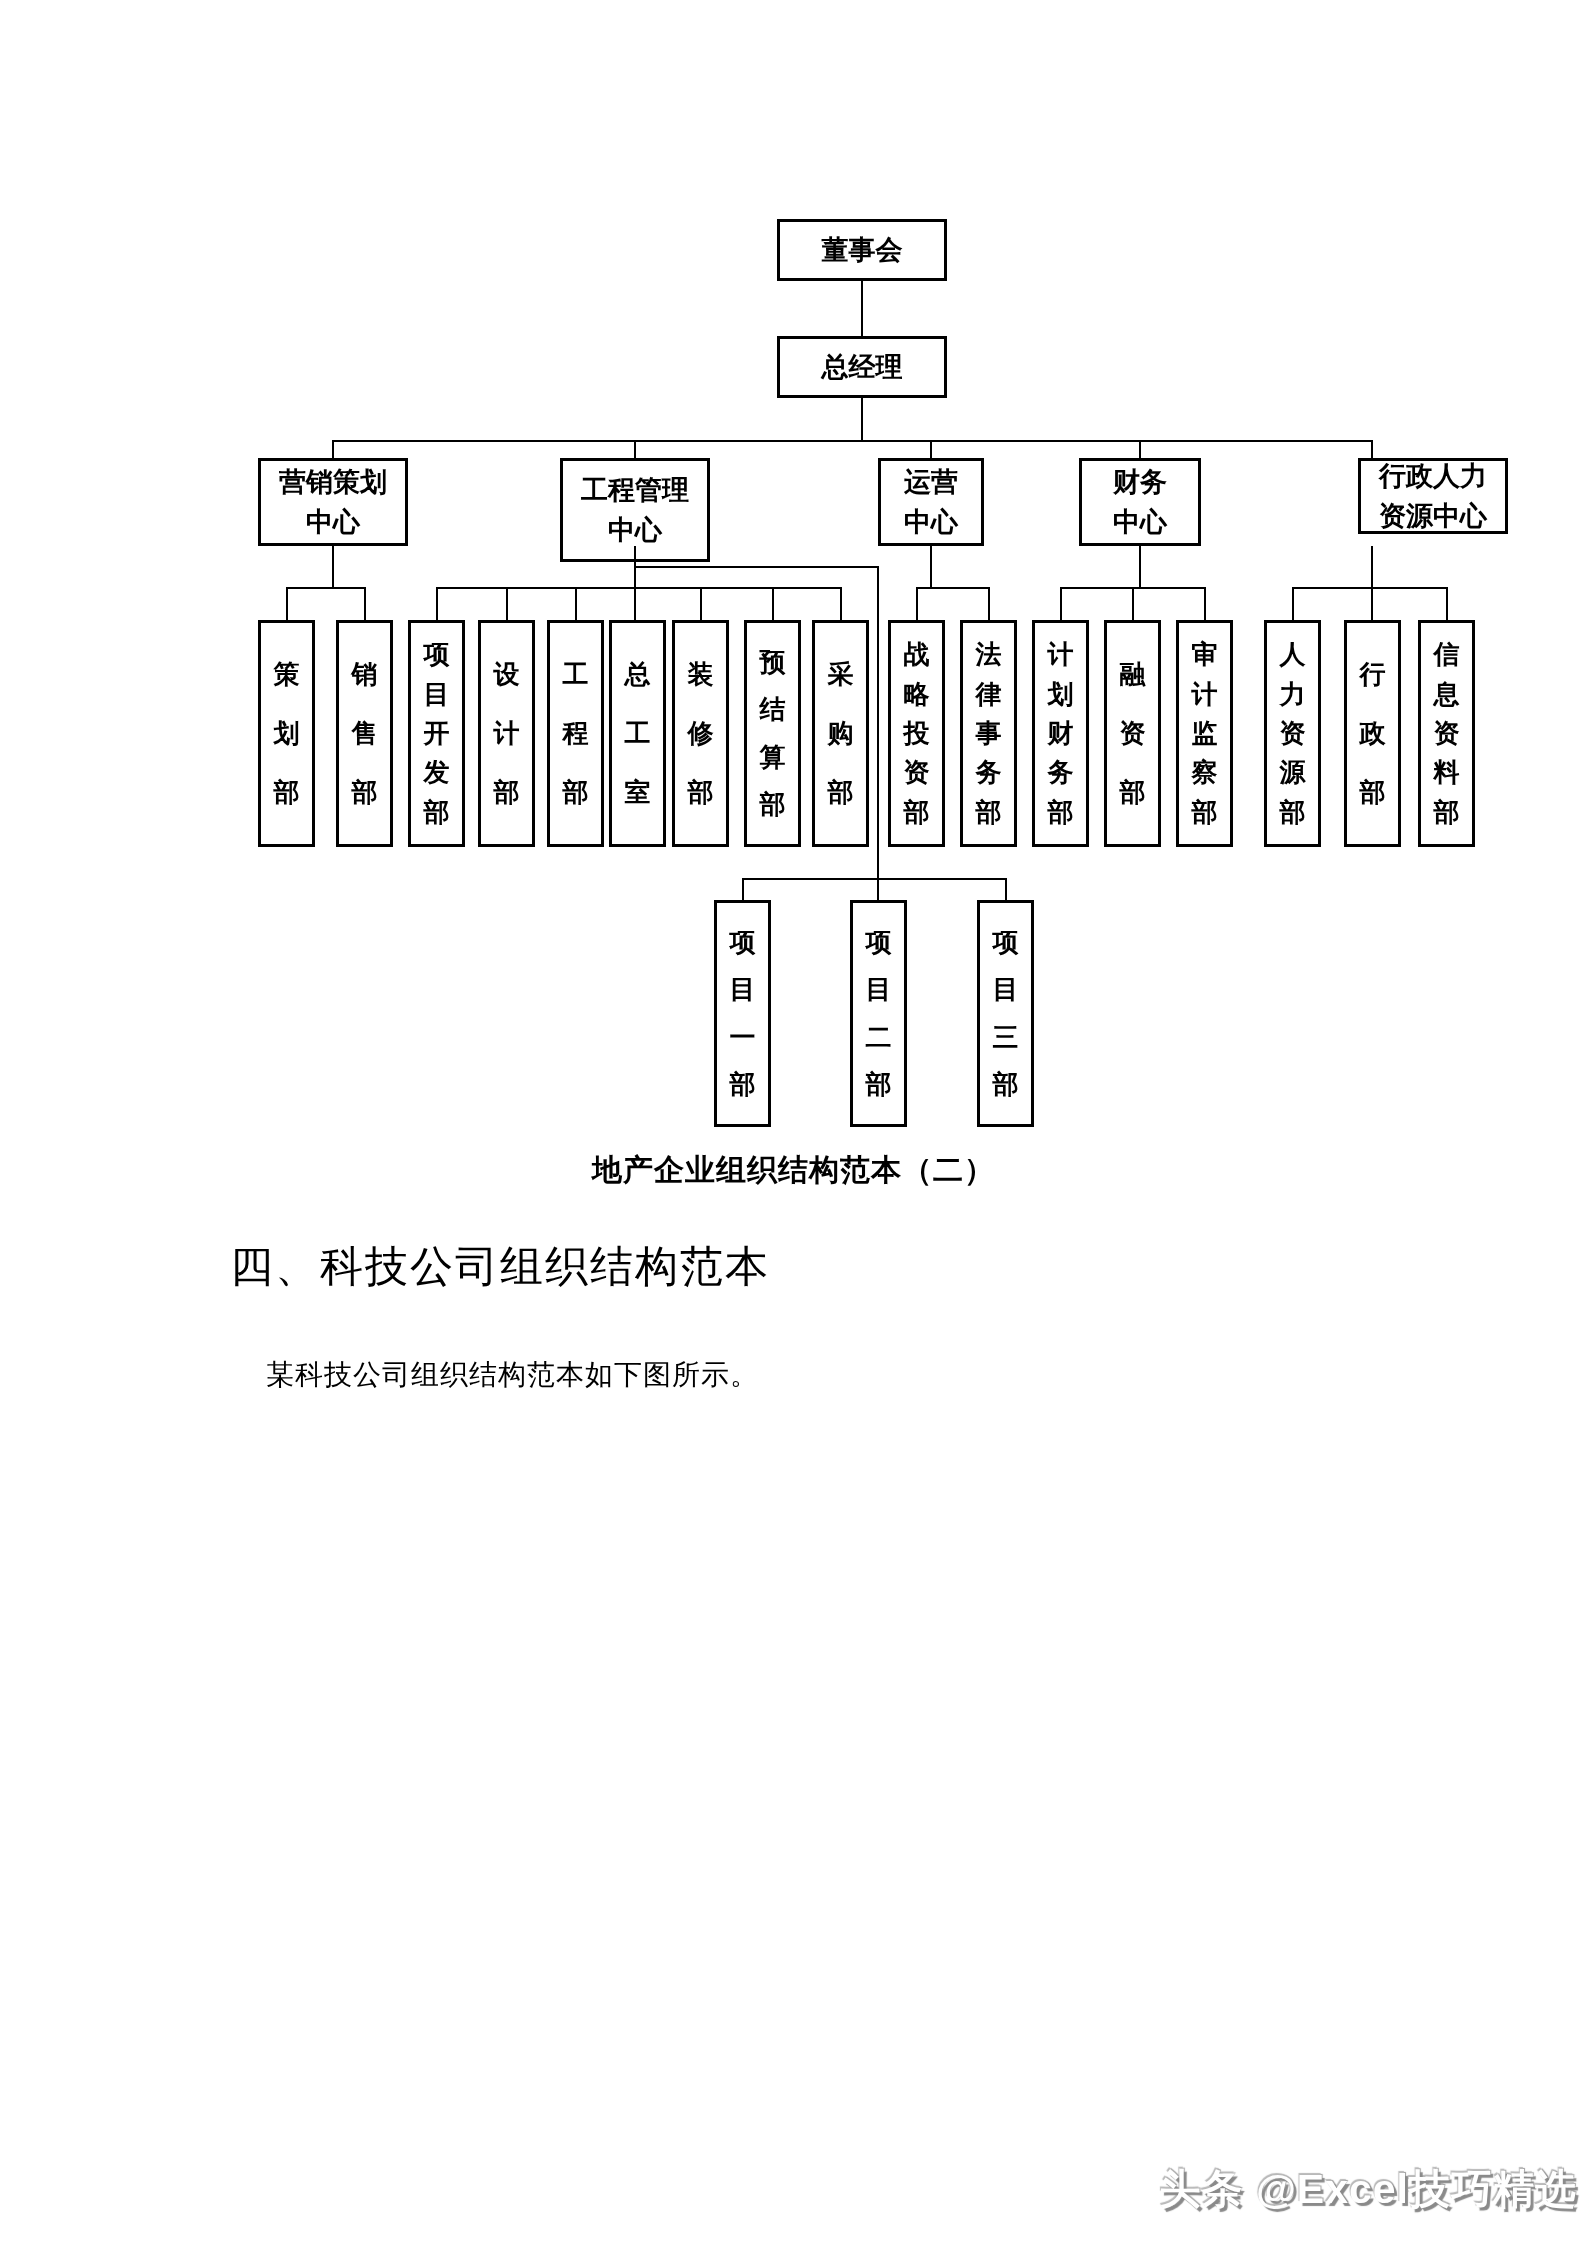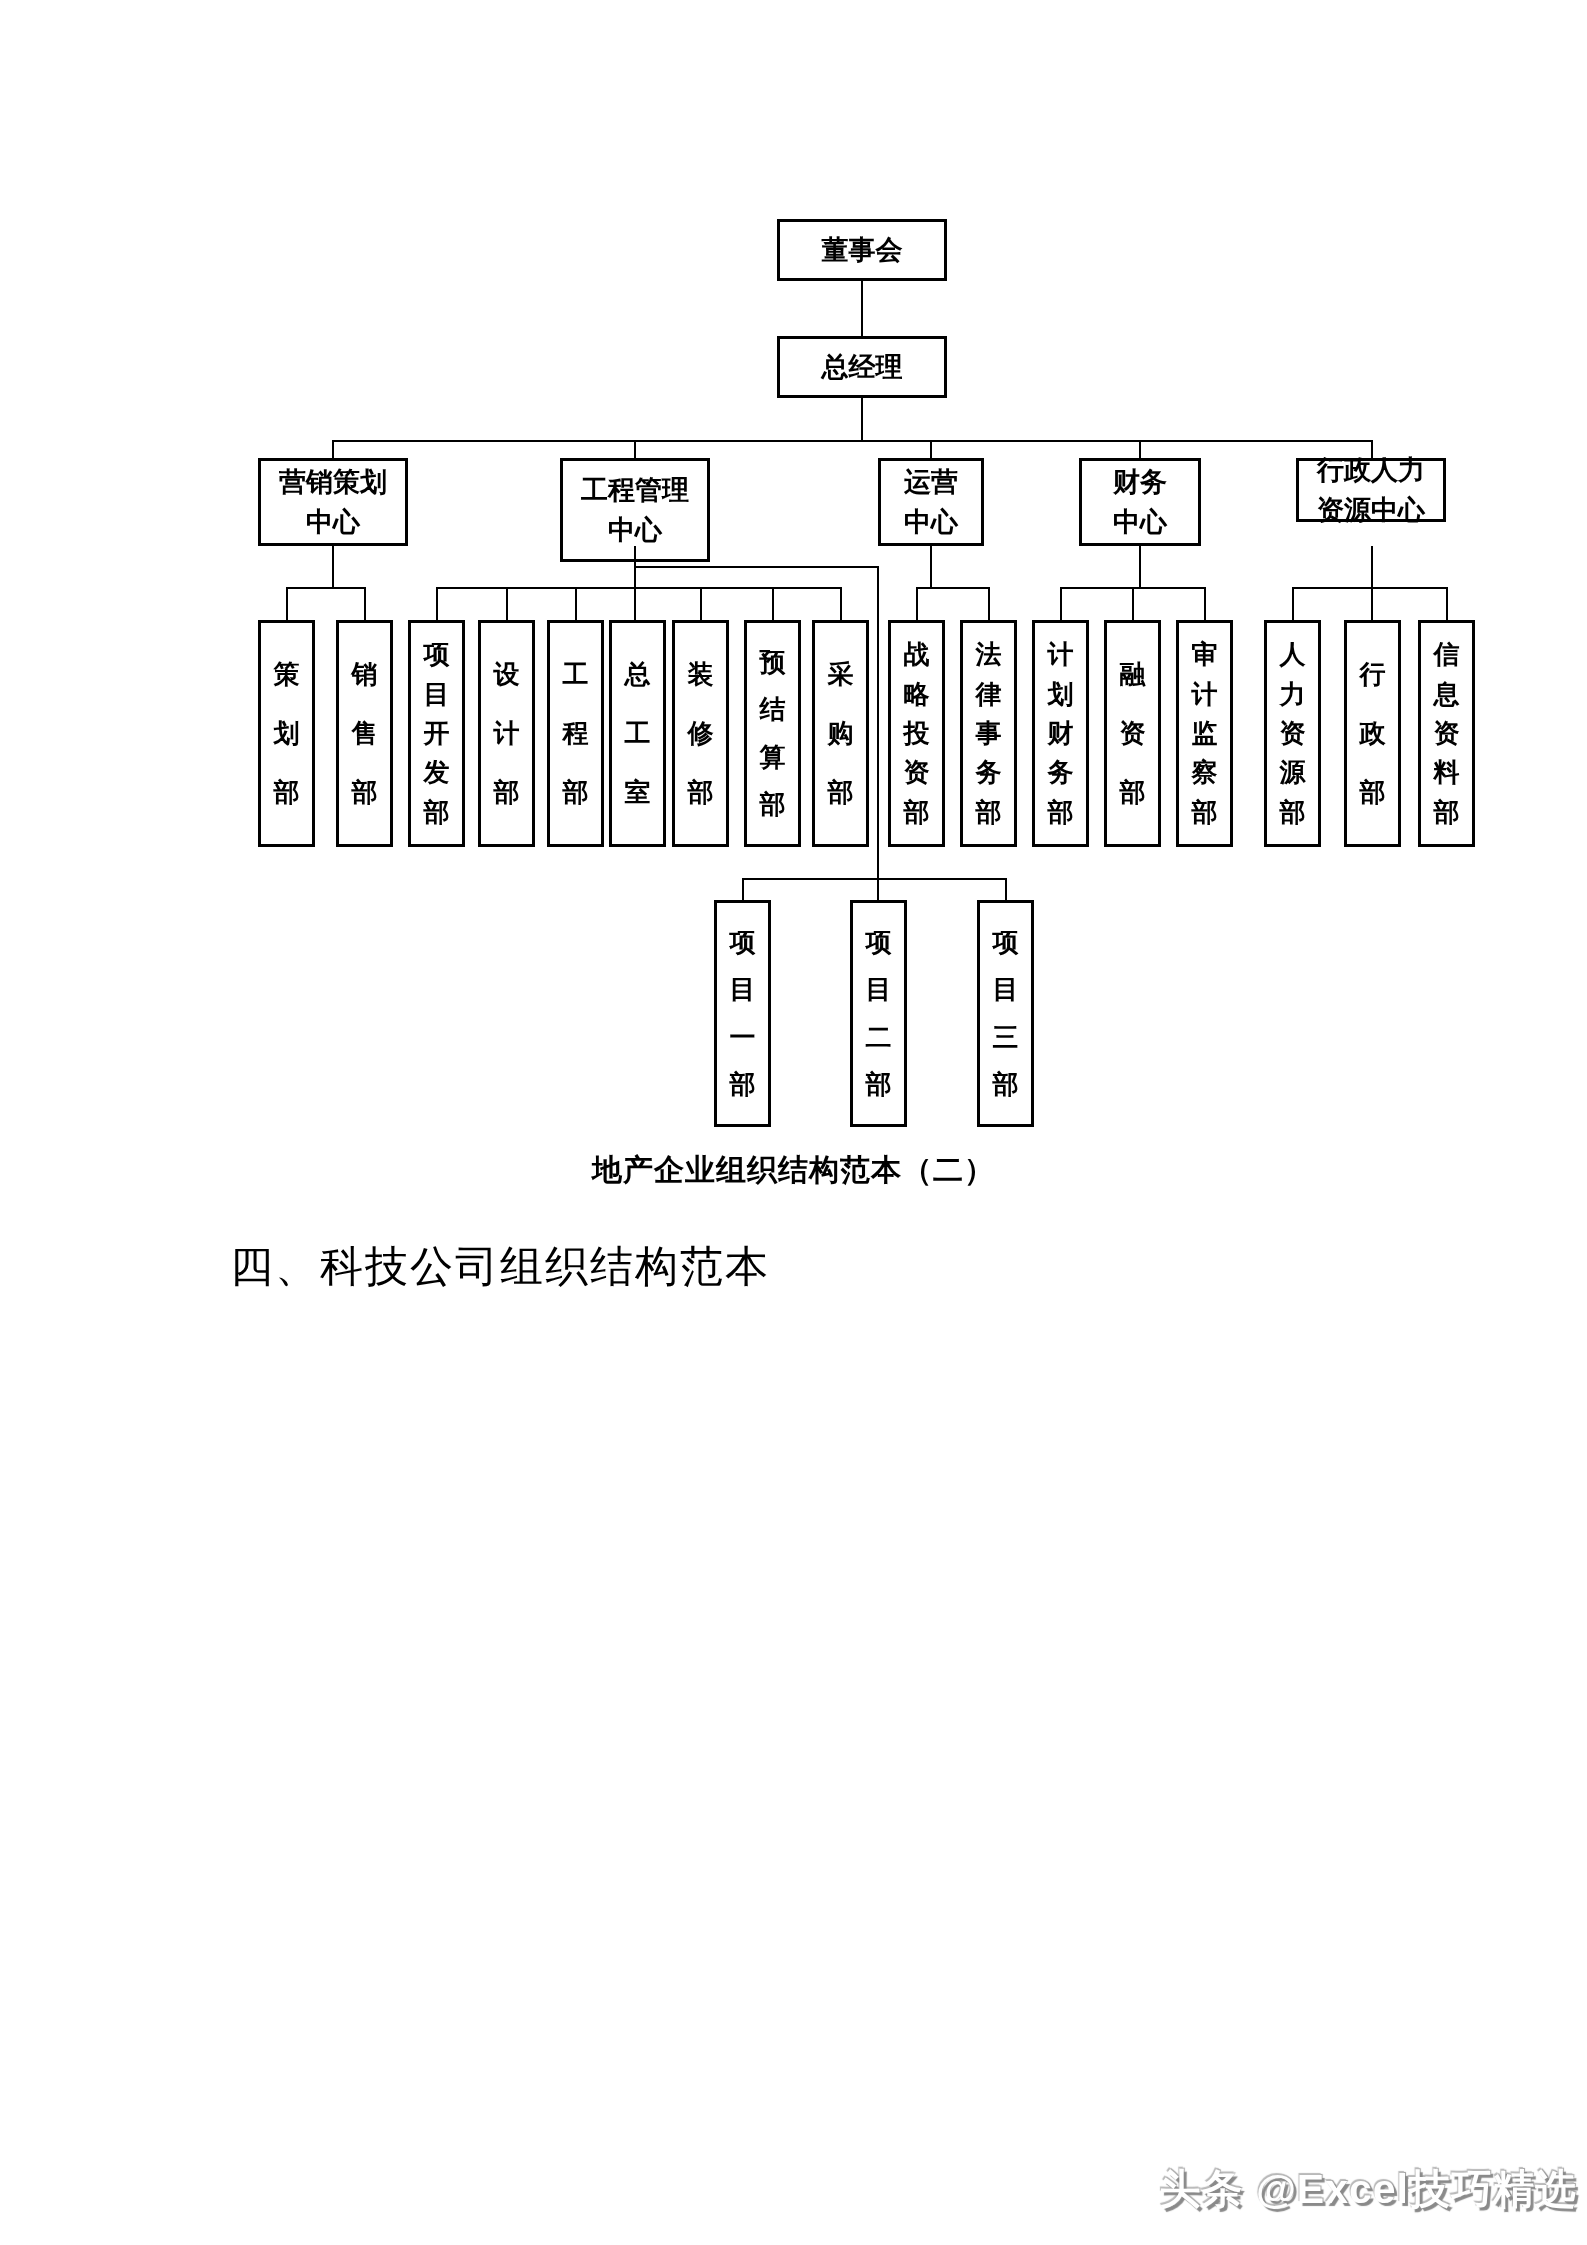--- a/index.html
+++ b/index.html
@@ -45,21 +45,21 @@
   <div class="node" style="left:777px;top:336px;width:170px;height:62px">总经理</div>
 
   <div class="node" style="left:258px;top:458px;width:150px;height:88px">营销策划
 中心</div>
   <div class="node" style="left:560px;top:458px;width:150px;height:104px">工程管理
 中心</div>
   <div class="node" style="left:878px;top:458px;width:106px;height:88px">运营
 中心</div>
   <div class="node" style="left:1079px;top:458px;width:122px;height:88px">财务
 中心</div>
-  <div class="node" style="left:1296px;top:458px;width:150px;height:64px">行政人力
+  <div class="node" style="left:1358px;top:458px;width:150px;height:76px">行政人力
 资源中心</div>
 
   <div class="node vnode" style="left:258px;top:620px;width:57px;height:227px">
       <span>策</span>
       <span>划</span>
       <span>部</span>
     </div>
   <div class="node vnode" style="left:336px;top:620px;width:57px;height:227px">
       <span>销</span>
       <span>售</span>
@@ -218,15 +218,16 @@
   <div class="ln" style="left:1371px;top:587px;width:2px;height:33px"></div>
   <div class="ln" style="left:1446px;top:587px;width:2px;height:33px"></div>
 
   <div class="ln" style="left:742px;top:878px;width:265px;height:2px"></div>
   <div class="ln" style="left:742px;top:878px;width:2px;height:22px"></div>
   <div class="ln" style="left:877px;top:878px;width:2px;height:22px"></div>
   <div class="ln" style="left:1005px;top:878px;width:2px;height:22px"></div>
 
   <div class="caption">地产企业组织结构范本（二）</div>
   <div class="heading">四、科技公司组织结构范本</div>
+  <div class="body-text">某科技公司组织结构范本如下图所示。</div>
   <div class="watermark">头条 @Excel技巧精选</div>
 
 </div>
 
 </body></html>

